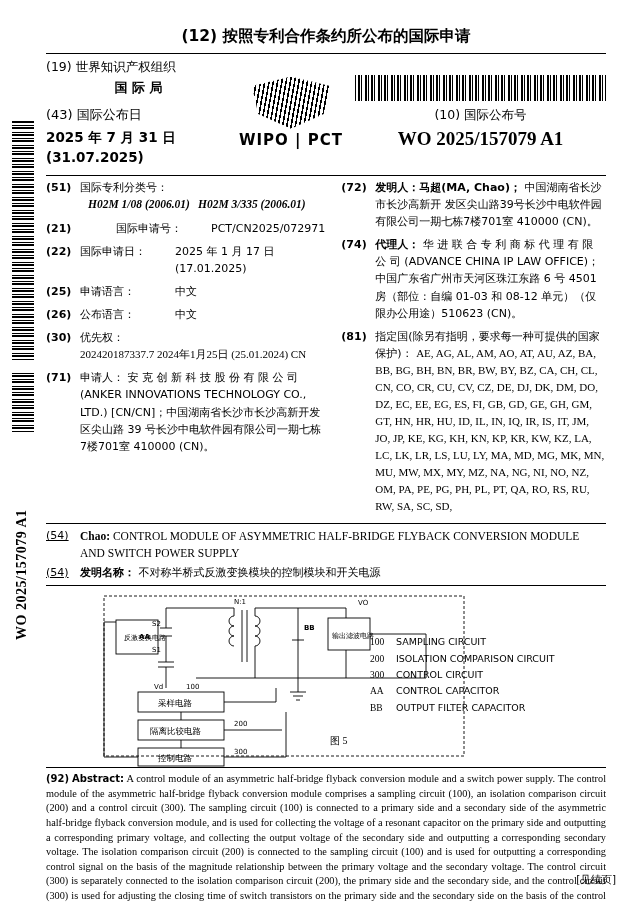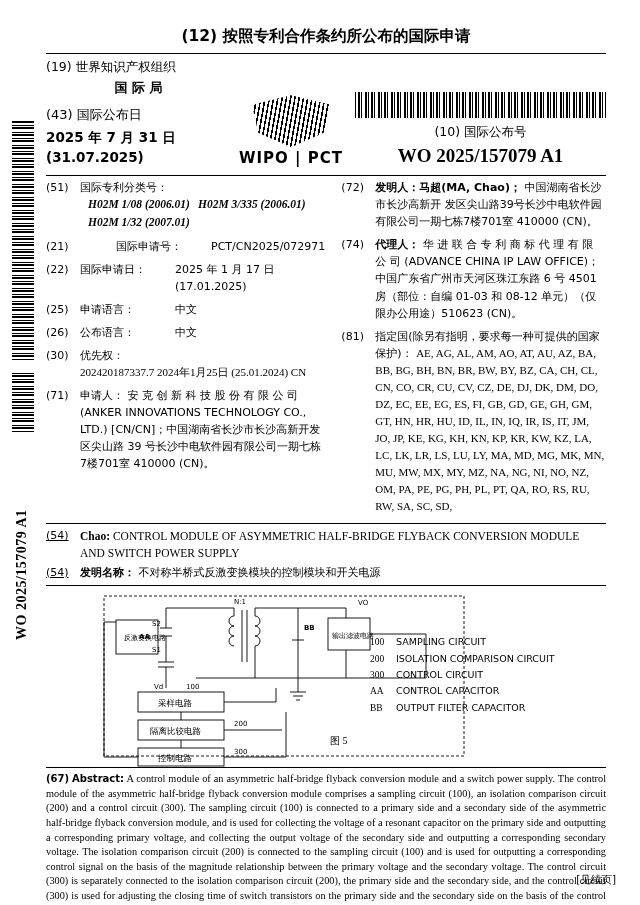--- a/index.html
+++ b/index.html
@@ -24,21 +24,21 @@
     letter-spacing:.5px;white-space:nowrap;
   }
   
   .sheet{position:absolute;left:46px;top:26px;width:560px;}
   .title-main{
     text-align:center;font-size:15.5px;font-weight:bold;margin:0 0 6px 0;
     font-family:"DejaVu Sans", sans-serif;
   }
   .rule{border-top:1.2px solid #000;margin:6px 0 0 0;}
   .rule-thin{border-top:1px solid #000;}
-  .hdr{display:flex;align-items:flex-end;margin-top:4px;}
+  .hdr{display:flex;align-items:center;margin-top:4px;}
   .hdr-left{width:185px;font-size:12.5px;line-height:1.5;font-family:"DejaVu Sans", sans-serif;}
   .hdr-left .l1{font-size:12.5px;}
   .hdr-left .l2{text-align:center;font-weight:bold;font-size:13px;margin-top:1px;}
   .hdr-left .l3{margin-top:8px;font-size:13px;}
   .hdr-left .l4{font-weight:bold;font-size:13.5px;margin-top:2px;}
   .hdr-mid{width:120px;text-align:center;position:relative;}
   .wipo-globe{
     width:78px;height:52px;margin:0 auto;position:relative;overflow:hidden;
   }
   .wipo-globe:before{
@@ -49,21 +49,21 @@
   .wipo-text{font-family:"DejaVu Sans", sans-serif;font-weight:bold;font-size:15px;letter-spacing:1px;margin-top:2px;}
   .hdr-right{flex:1;padding-left:4px;}
   .hdr-right .pubno-label{text-align:center;font-family:"DejaVu Sans", sans-serif;font-size:12.5px;margin-top:6px;}
   .hdr-right .pubno{text-align:center;font-family:"Liberation Serif", serif;font-weight:bold;font-size:19px;margin-top:4px;}
   
   .cols{display:flex;margin-top:3px;}
   .col{width:50%;font-size:11px;line-height:1.55;font-family:"DejaVu Sans", sans-serif;}
   .colL{padding-right:8px;}
   .colR{padding-left:8px;}
   .fld{display:flex;margin-bottom:6px;}
-  .fld .tag{width:34px;flex:0 0 34px;}
+  .fld .tag{width:34px;flex:0 0 34px;font-weight:bold;}
   .fld .bodytxt{flex:1;}
   .ital-b{font-style:italic;font-weight:bold;font-family:"Liberation Serif",serif;font-size:11.5px;}
   .bold{font-weight:bold;}
   .ipc-row{display:flex;}
   .ipc-row span{display:inline-block;text-align:center;}
   .ipc-c1{width:118px;}
   
   .titlesec{margin-top:4px;font-size:11px;font-family:"DejaVu Sans", sans-serif;line-height:1.5;}
   .titlesec .en{font-family:"Liberation Serif", serif;font-size:11.5px;}
   .titlesec .row{display:flex;}
@@ -115,23 +115,20 @@
     <div class="cols">
       <div class="col colL">
 
         <div class="fld">
           <div class="tag">(51)</div>
           <div class="bodytxt">
             <div>国际专利分类号：</div>
             <div class="ipc-row">
               <span class="ipc-c1 ital-b">H02M 1/08 (2006.01)</span>
               <span class="ital-b">H02M 3/335 (2006.01)</span>
-            </div>
-            <div class="ipc-row">
-              <span class="ipc-c1 ital-b">H02M 1/32 (2007.01)</span>
             </div>
           </div>
         </div>
 
         <div class="fld">
           <div class="tag">(21)</div>
           <div class="bodytxt" style="display:flex;padding-left:36px;">
             <span style="min-width:95px;">国际申请号：</span>
             <span>PCT/CN2025/072971</span>
           </div>
@@ -322,21 +319,21 @@
         <div><span class="num">200</span><span>ISOLATION COMPARISON CIRCUIT</span></div>
         <div><span class="num">300</span><span>CONTROL CIRCUIT</span></div>
         <div><span class="num">AA</span><span>CONTROL CAPACITOR</span></div>
         <div><span class="num">BB</span><span>OUTPUT FILTER CAPACITOR</span></div>
       </div>
     </div>
 
     <div class="rule-thin"></div>
 
     <div class="abstract">
-      <span class="lead">(67)</span>
+      <span class="lead">(92)</span>
       <span class="lead">Abstract:</span>
       <span>A control module of an asymmetric half-bridge flyback conversion module and a switch power supply. The control module of the asymmetric half-bridge flyback conversion module comprises a sampling circuit (100), an isolation comparison circuit (200) and a control circuit (300). The sampling circuit (100) is connected to a primary side and a secondary side of the asymmetric half-bridge flyback conversion module, and is used for collecting the voltage of a resonant capacitor on the primary side and outputting a corresponding primary voltage, and collecting the output voltage of the secondary side and outputting a corresponding secondary voltage. The isolation comparison circuit (200) is connected to the sampling circuit (100) and is used for outputting a corresponding control signal on the basis of the magnitude relationship between the primary voltage and the secondary voltage. The control circuit (300) is separately connected to the isolation comparison circuit (200), the primary side and the secondary side, and the control circuit (300) is used for adjusting the closing time of switch transistors on the primary side and the secondary side on the basis of the control signal.</span>
     </div>
 
   </div>
 
   <div class="footnote">[见续页]</div>
 </div>
 
 </body></html>

